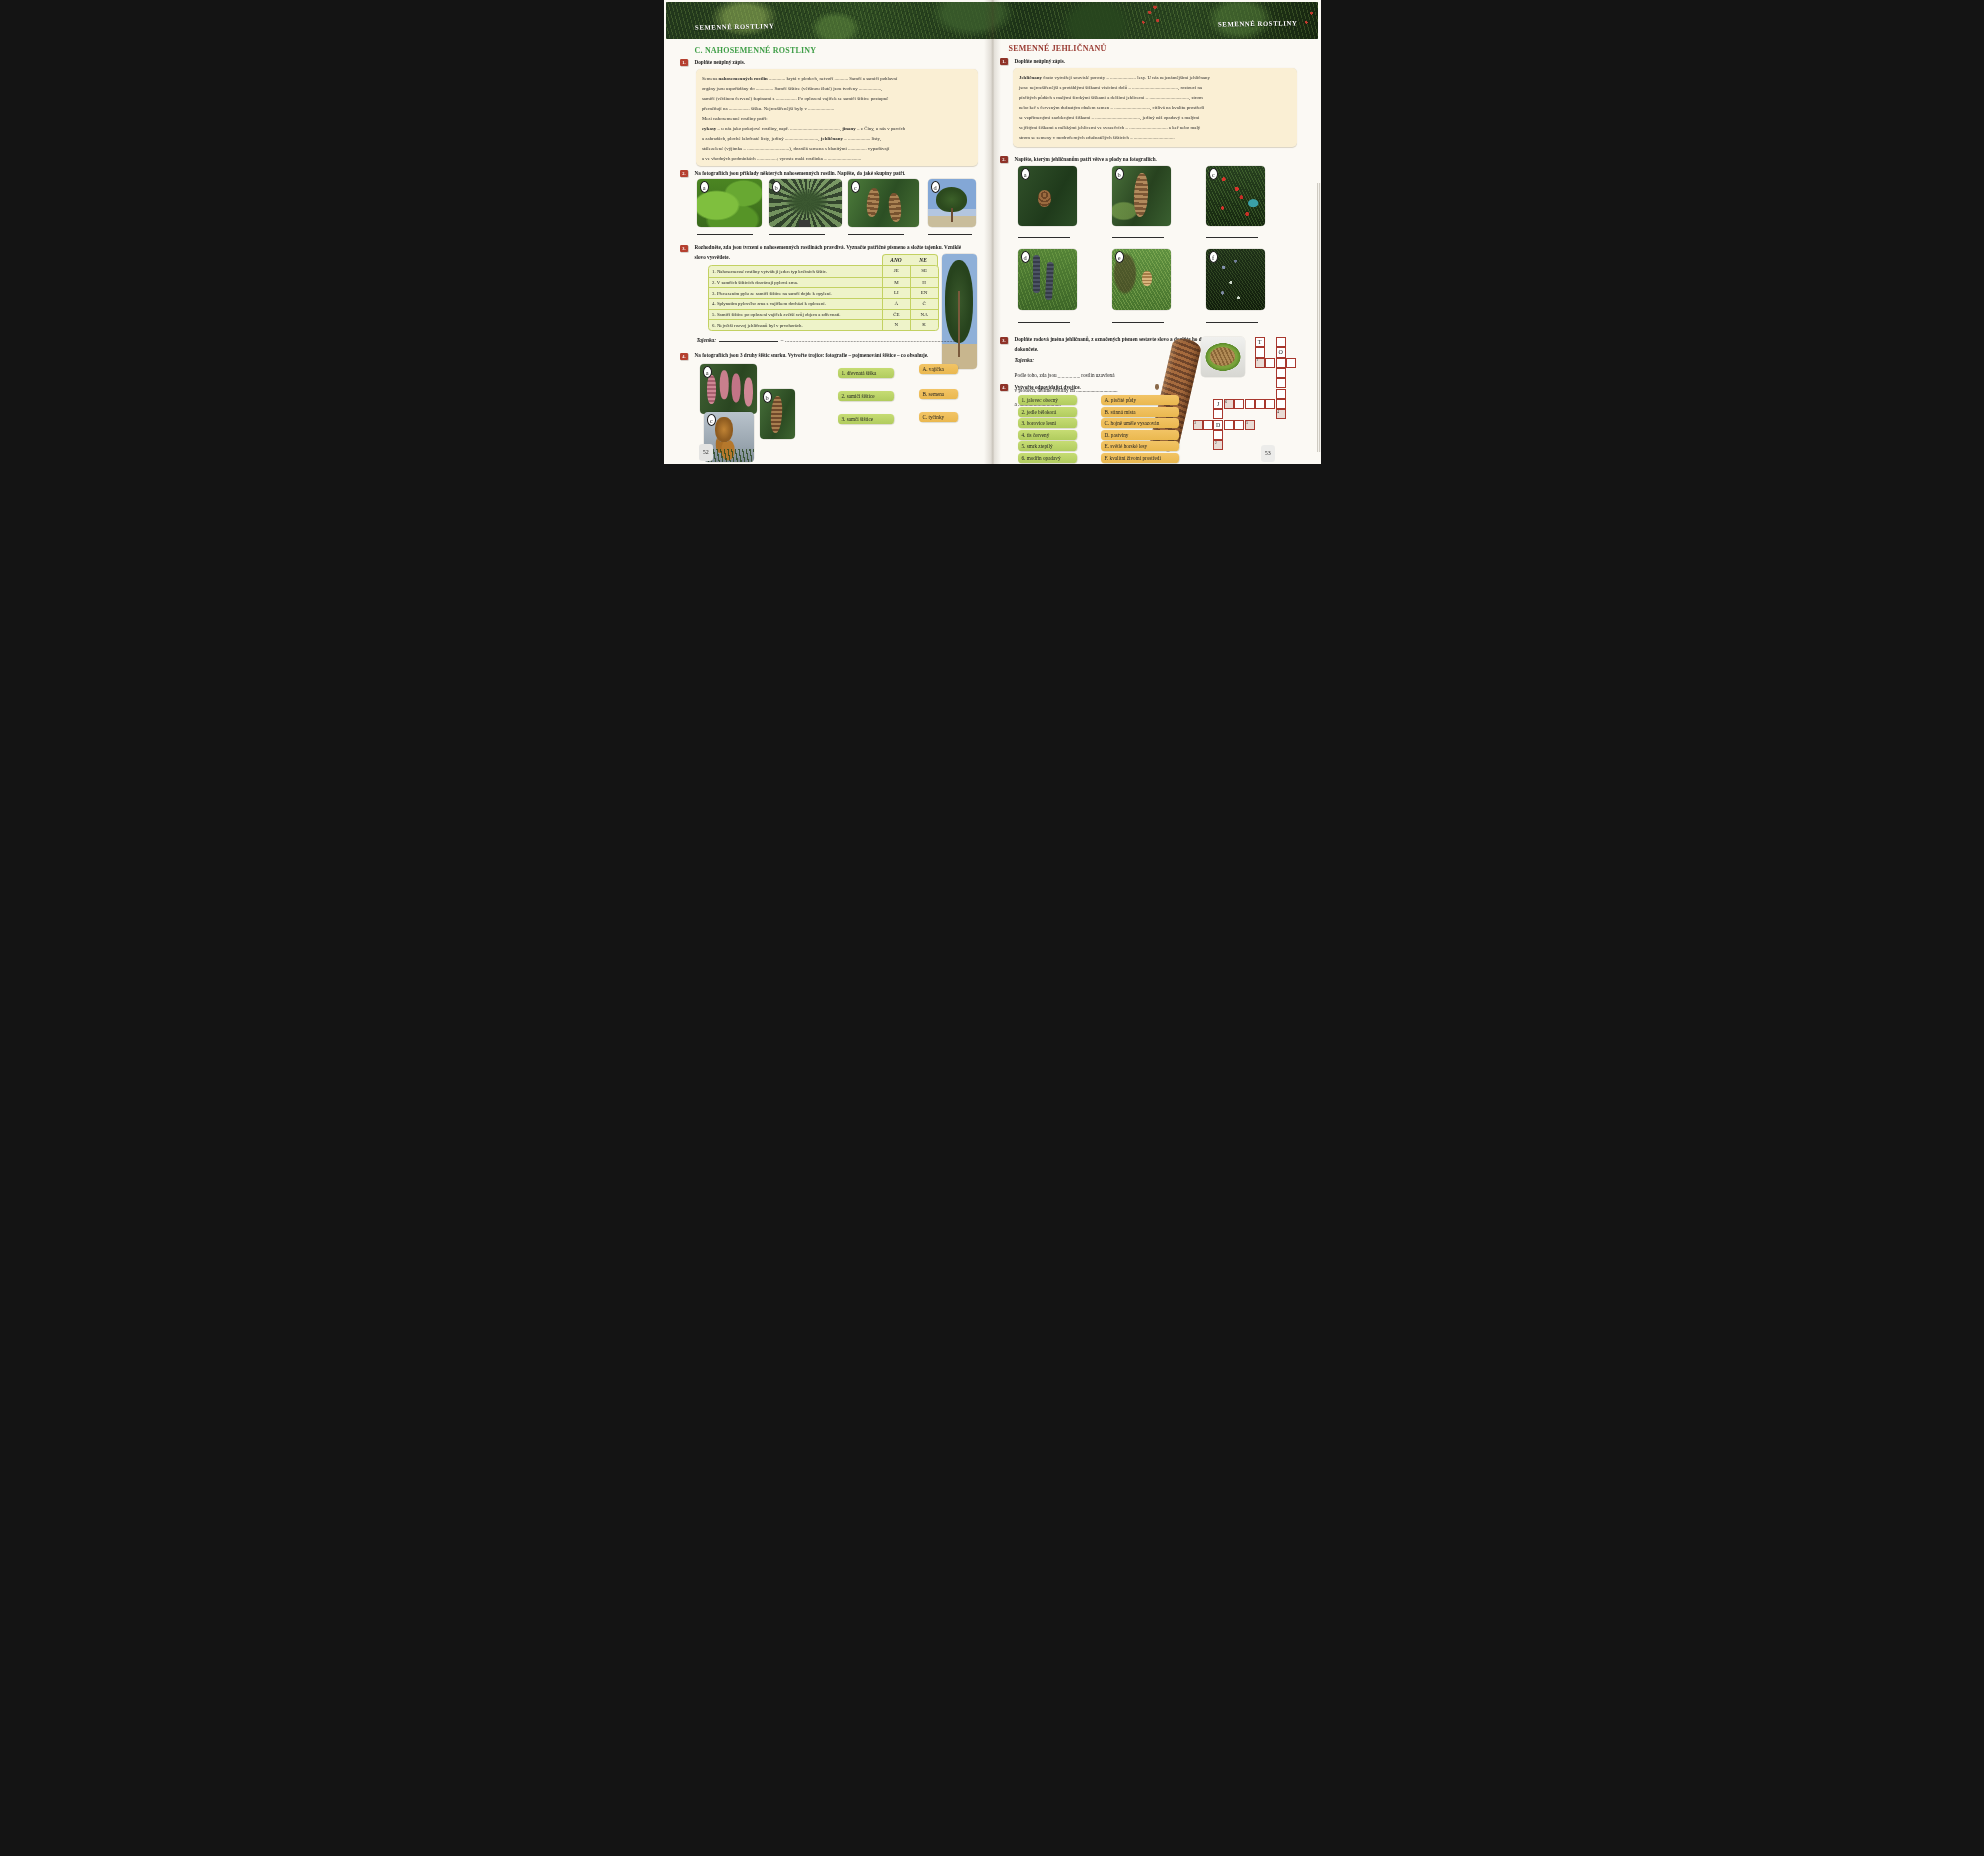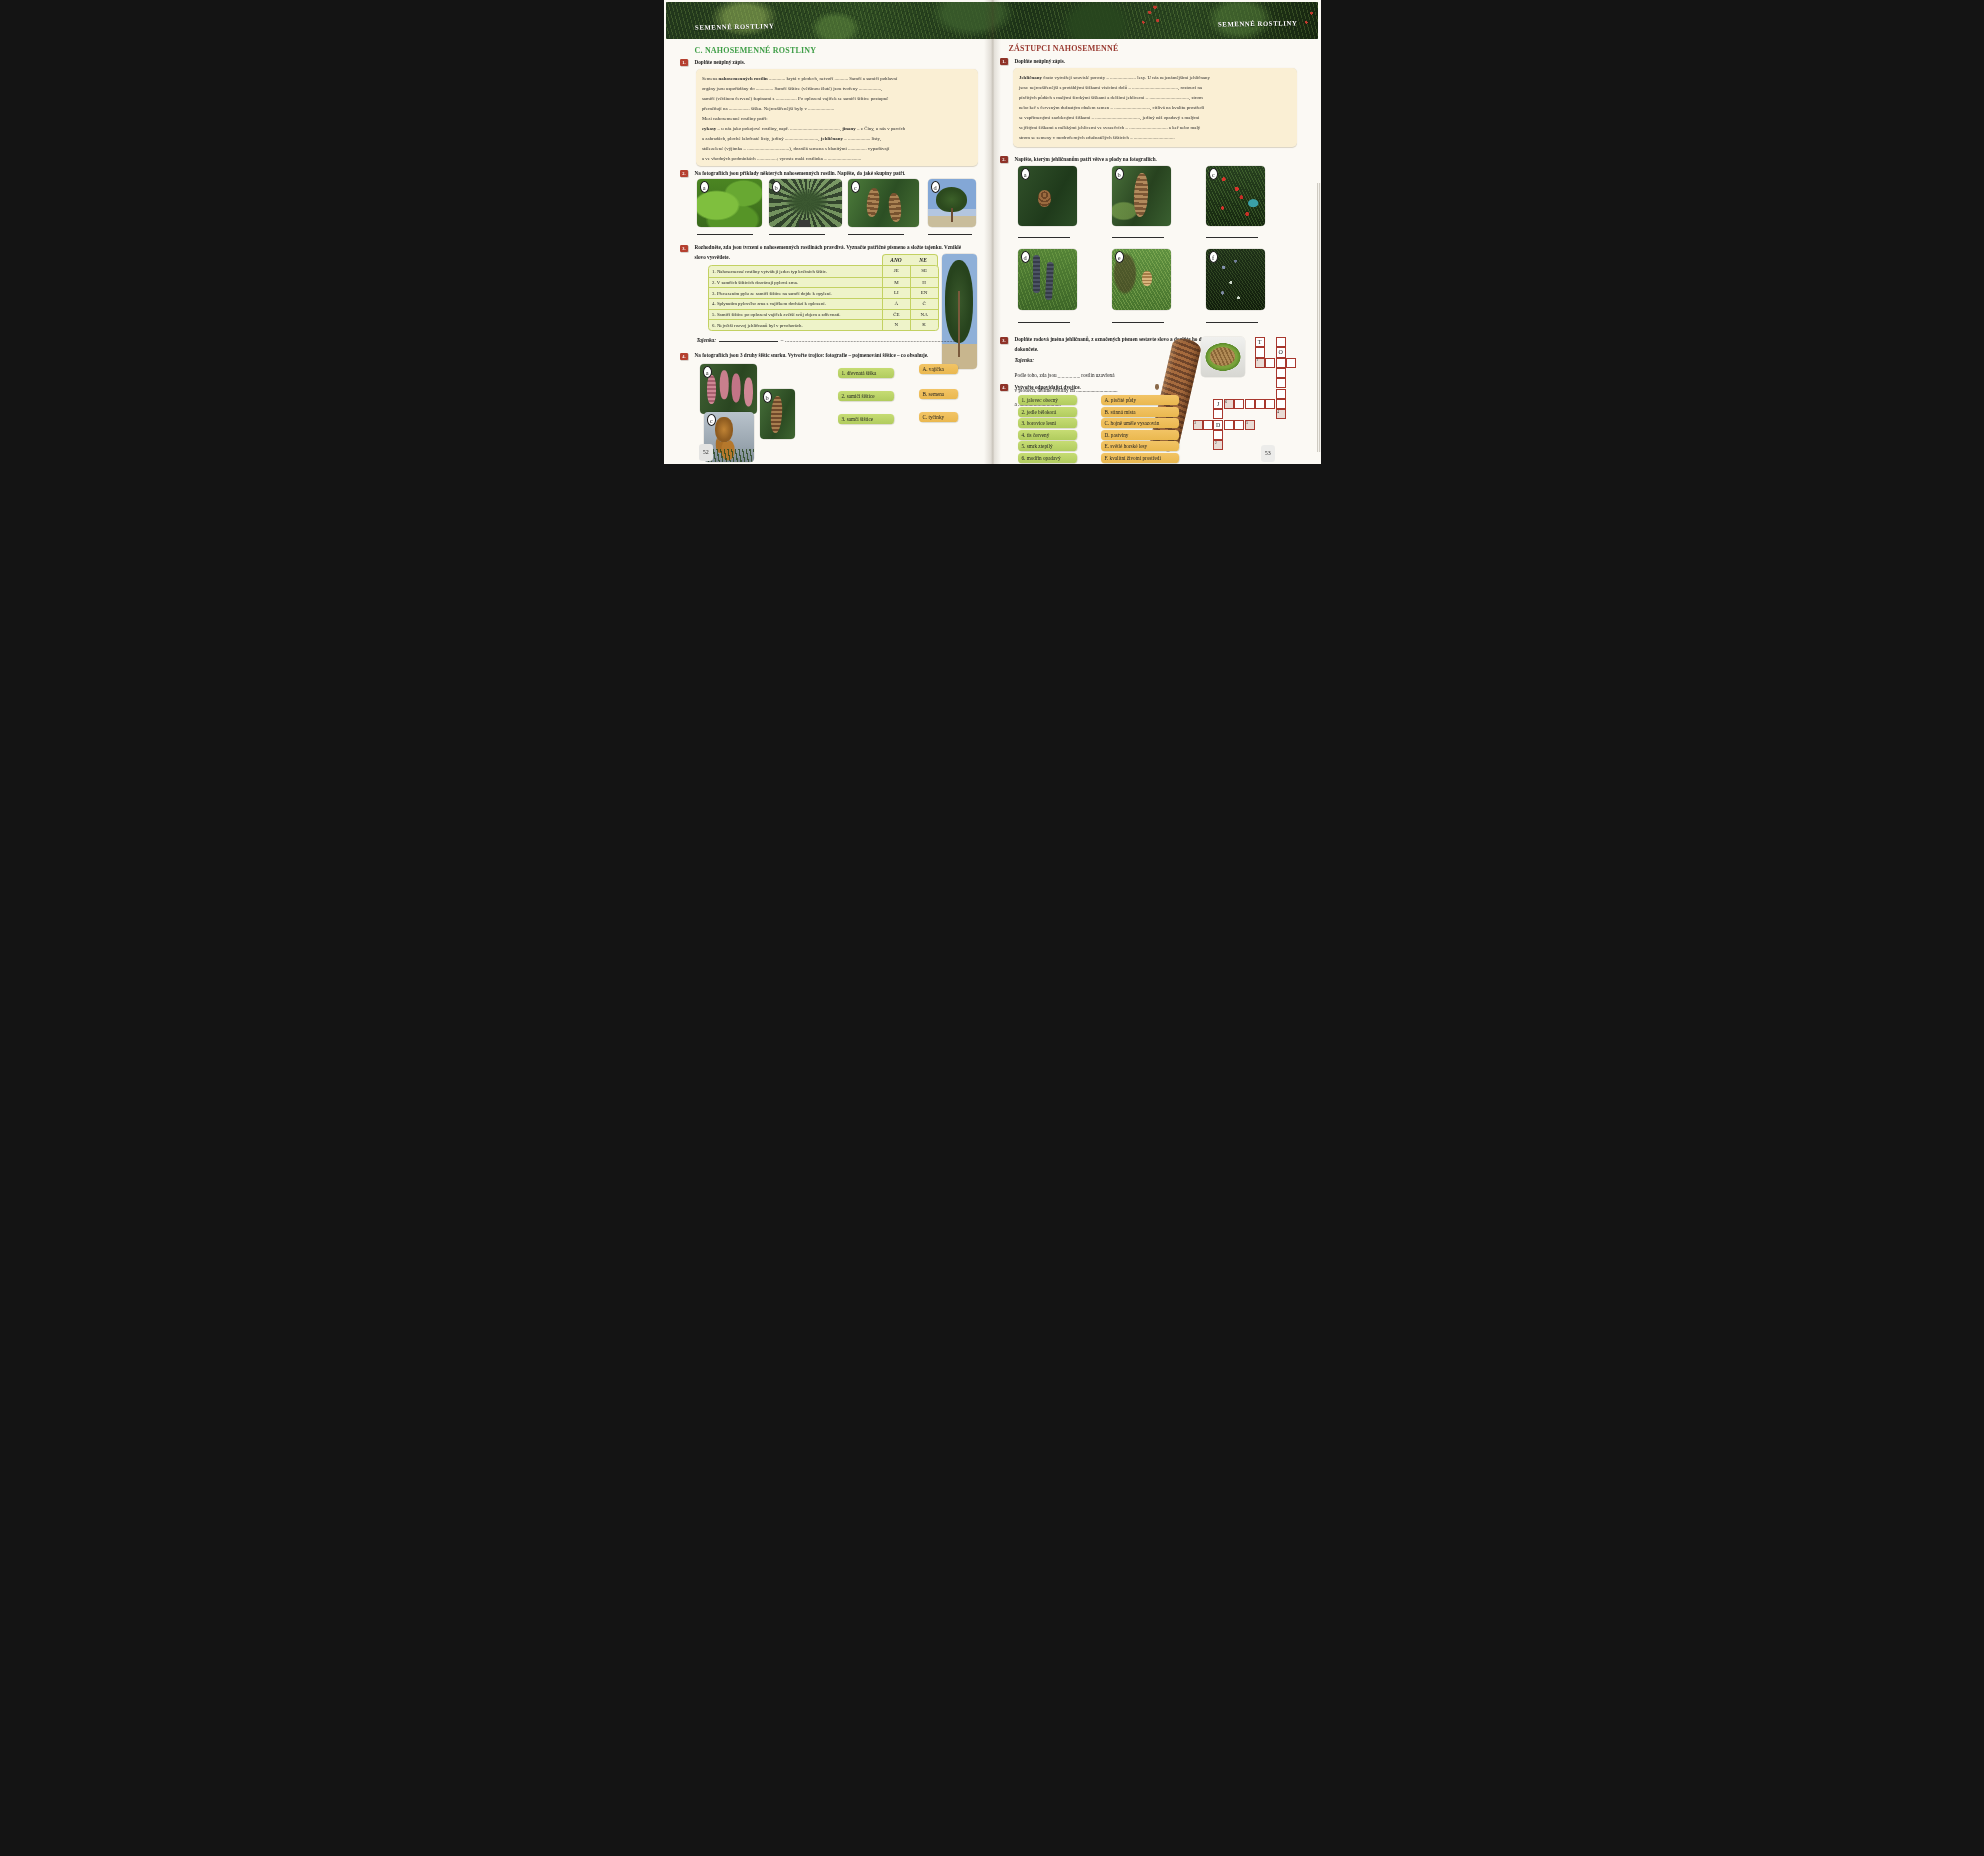--- a/index.html
+++ b/index.html
@@ -269,21 +269,21 @@
     <div class="pill pill-g" style="left:174px;top:391px;width:56px;">2. samičí šištice</div>
     <div class="pill pill-g" style="left:174px;top:414px;width:56px;">3. samčí šištice</div>
     <div class="pill pill-y" style="left:255px;top:364px;width:39px;">A. vajíčka</div>
     <div class="pill pill-y" style="left:255px;top:389px;width:39px;">B. semena</div>
     <div class="pill pill-y" style="left:255px;top:412px;width:39px;">C. tyčinky</div>
 
     <div class="pagenum" style="left:35px;top:444px;">52</div>
   </div>
 
   <div>
-    <div class="pgtitle t-maroon" style="left:345px;top:44px;">ZÁSTUPCI NAHOSEMENNÉ</div>
+    <div class="pgtitle t-maroon" style="left:345px;top:44px;">SEMENNÉ JEHLIČNANŮ</div>
 
     <div class="xnum xnum-r" style="left:336px;top:58px;">1.</div>
     <div class="xhead" style="left:351px;top:57px;">Doplňte neúplný zápis.</div>
     <div class="fillbox" style="left:349px;top:68px;width:284px;height:79px;">
       <div class="fl"><b>Jehličnany</b> často vytvářejí souvislé porosty – ..................... lesy. U nás nejznámějšími jehličnany</div>
       <div class="fl">jsou: nejrozšířenější s protáhlými šiškami visícími dolů – ....................................., rostoucí na</div>
       <div class="fl">písčitých půdách s malými širokými šiškami a delšími jehlicemi – ................................, strom</div>
       <div class="fl">nebo keř s červeným dužnatým obalem semen – ............................., citlivá na kvalitu prostředí</div>
       <div class="fl">se vzpřímenými zaoblenými šiškami – ...................................., jediný náš opadavý s malými</div>
       <div class="fl">vejčitými šiškami a měkkými jehlicemi ve svazečcích – ............................... a keř nebo malý</div>

